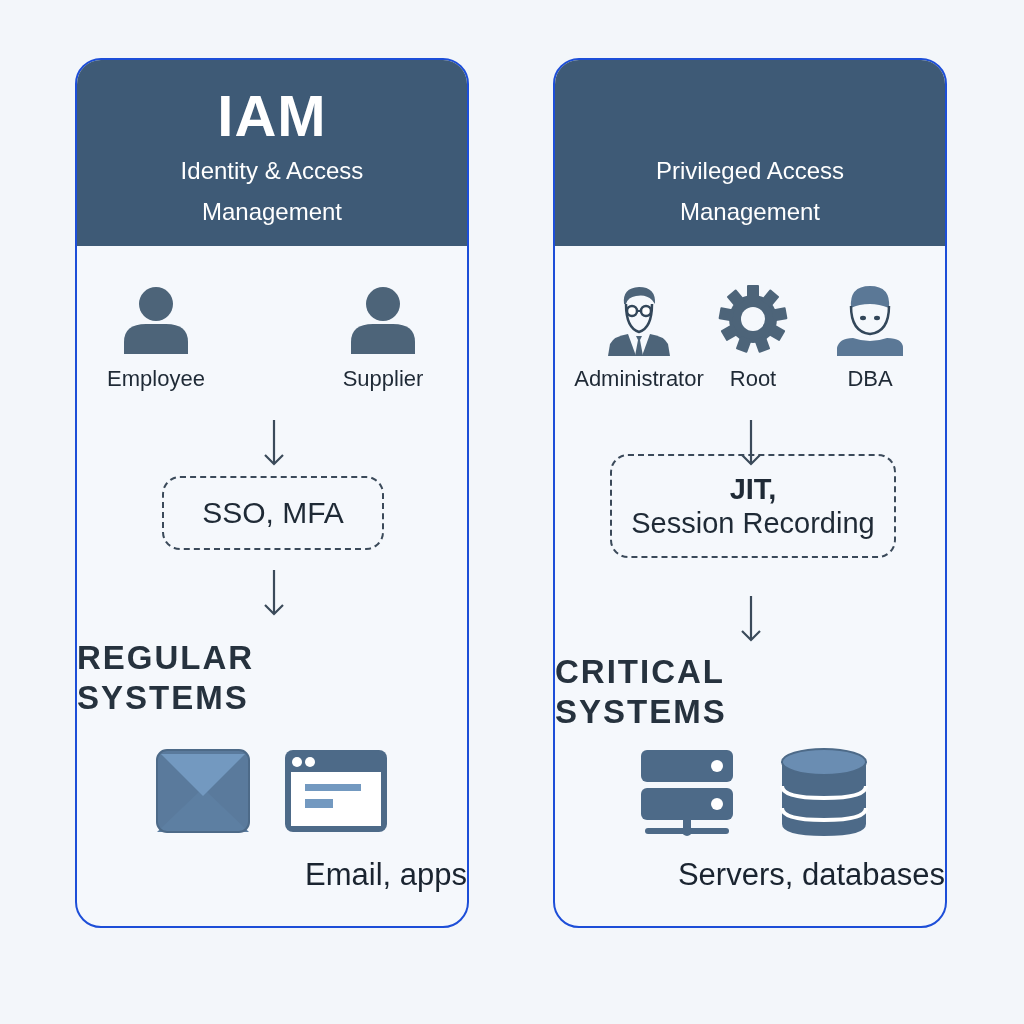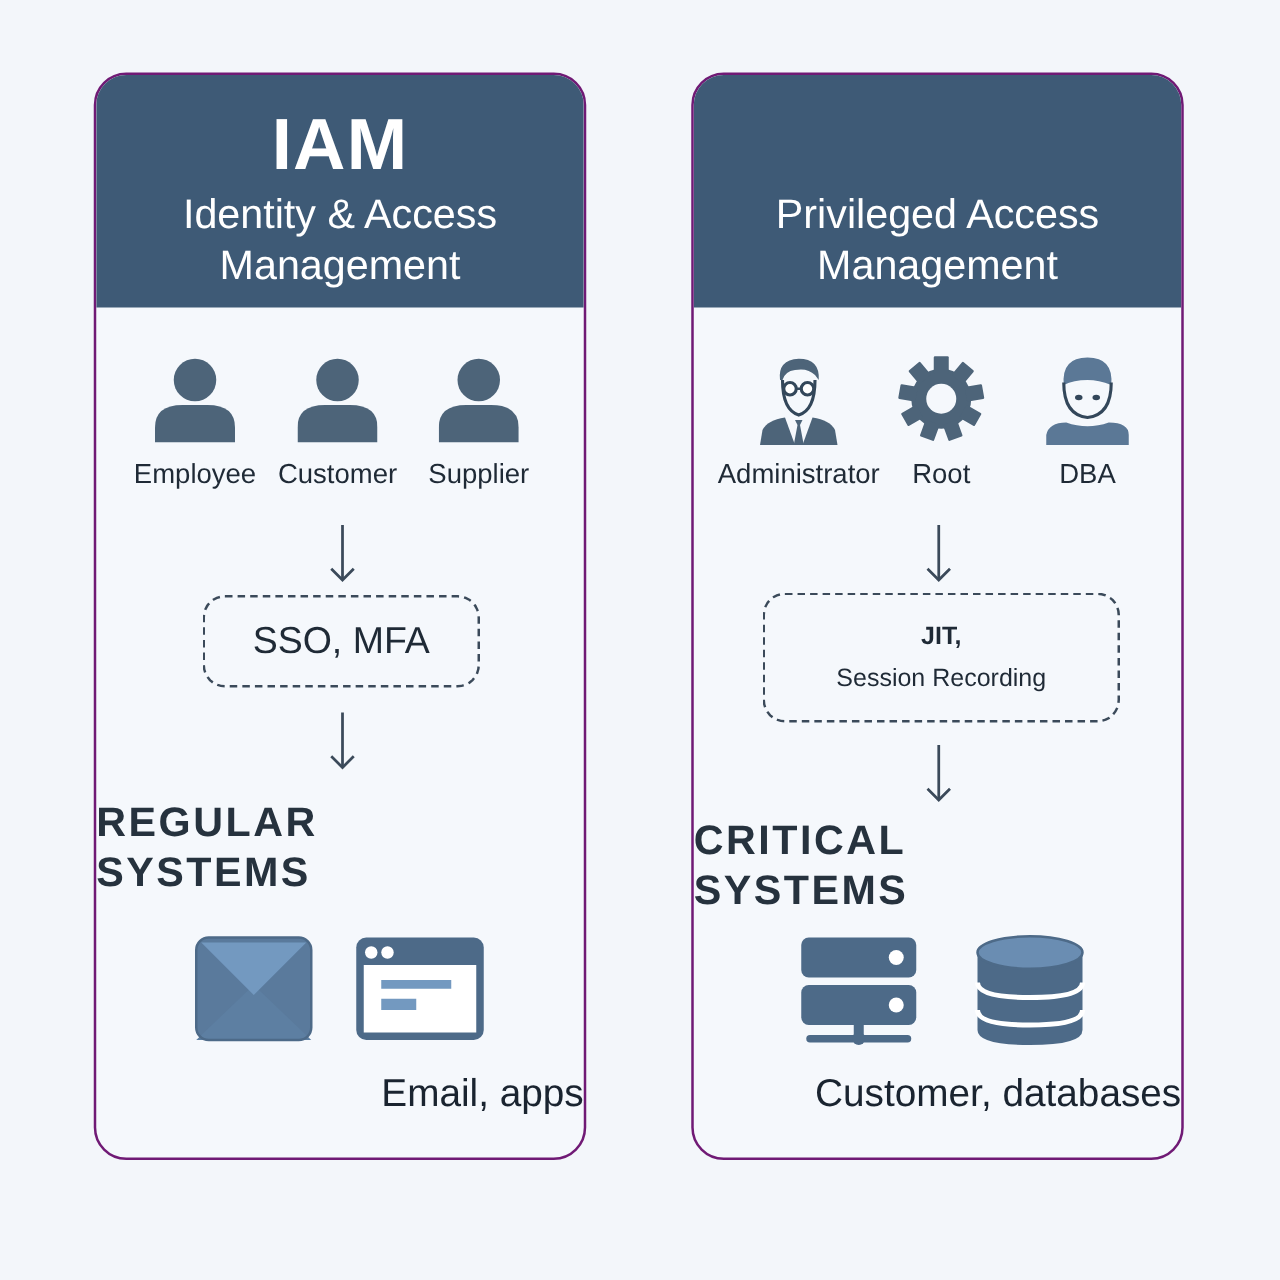--- a/index.html
+++ b/index.html
@@ -9,41 +9,41 @@
     font-family: "Liberation Sans", "DejaVu Sans", sans-serif;
     position: relative;
     overflow: hidden;
     color: #1d2733;
   }
   .panel {
     position: absolute;
     top: 58px;
     width: 394px;
     height: 870px;
-    border: 2px solid #701a75;
+    border: 2px solid #1d4ed8;
     border-radius: 26px;
     background: #f5f8fc;
     box-sizing: border-box;
     overflow: hidden;
   }
   #panel-iam { left: 75px; }
   #panel-pam { left: 553px; }
   .header {
     position: absolute; left: 0; top: 0; width: 100%; height: 186px;
     background: #3e5a76;
     color: #ffffff;
     text-align: center;
   }
   .header .acronym {
     position: absolute; left: 0; right: 0; top: 24px;
     font-size: 58px; font-weight: bold; letter-spacing: 1px; line-height: 64px;
   }
   .header .full {
     position: absolute; left: 0; right: 0; top: 90px;
-    font-size: 33px; line-height: 41px; text-align: center;
+    font-size: 24px; line-height: 41px; text-align: center;
   }
   .roles { position: absolute; left: 0; right: 0; top: 222px; height: 120px; }
   .role { position: absolute; text-align: right; }
   .role svg { display: block; margin: 0 auto; }
   .role .label {
     font-size: 22px; color: #1f2a36; white-space: nowrap;
     position: absolute; left: 50%; transform: translateX(-50%); top: 84px;
   }
   .arrow { position: absolute; }
   .control-box {
@@ -79,27 +79,20 @@
     </div>
   </div>
 
   <div class="roles">
     <div class="role" style="left:47px;width:64px;">
       <svg width="64" height="72" viewBox="0 0 64 72">
         <circle cx="32" cy="22" r="17" fill="#4d6479"></circle>
         <path d="M0 72 L0 60 Q0 42 22 42 L42 42 Q64 42 64 60 L64 72 Z" fill="#4d6479"></path>
       </svg>
       <span class="label">Employee</span>
-    </div>
-    <div class="role" style="left:161px;width:64px;">
-      <svg width="64" height="72" viewBox="0 0 64 72">
-        <circle cx="32" cy="22" r="17" fill="#4d6479"></circle>
-        <path d="M0 72 L0 60 Q0 42 22 42 L42 42 Q64 42 64 60 L64 72 Z" fill="#4d6479"></path>
-      </svg>
-      <span class="label">Customer</span>
     </div>
     <div class="role" style="left:274px;width:64px;">
       <svg width="64" height="72" viewBox="0 0 64 72">
         <circle cx="32" cy="22" r="17" fill="#4d6479"></circle>
         <path d="M0 72 L0 60 Q0 42 22 42 L42 42 Q64 42 64 60 L64 72 Z" fill="#4d6479"></path>
       </svg>
       <span class="label">Supplier</span>
     </div>
   </div>
 
@@ -194,21 +187,21 @@
       </svg>
       <span class="label">DBA</span>
     </div>
   </div>
 
   <svg class="arrow" style="left:184px;top:358px;" width="24" height="50" viewBox="0 0 24 50">
     <line x1="12" y1="2" x2="12" y2="46" stroke="#3b4a5a" stroke-width="2.2"></line>
     <polyline points="3,37 12,46 21,37" fill="none" stroke="#3b4a5a" stroke-width="2.2"></polyline>
   </svg>
 
-  <div class="control-box" style="left:55px;top:414px;width:286px;height:104px;font-size:20px;line-height:34px;">
+  <div class="control-box" style="left:55px;top:394px;width:286px;height:104px;font-size:29px;line-height:34px;">
     <span style="font-weight:bold;">JIT,</span>
     <span>Session Recording</span>
   </div>
 
   <svg class="arrow" style="left:184px;top:534px;" width="24" height="50" viewBox="0 0 24 50">
     <line x1="12" y1="2" x2="12" y2="46" stroke="#3b4a5a" stroke-width="2.2"></line>
     <polyline points="3,37 12,46 21,37" fill="none" stroke="#3b4a5a" stroke-width="2.2"></polyline>
   </svg>
 
   <div class="systems-title" style="top:592px;">
@@ -227,14 +220,14 @@
       <circle cx="50" cy="85" r="5" fill="#4d6a88"></circle>
     </svg>
     <svg class="sys-icon" style="left:224px;top:0;" width="90" height="92" viewBox="0 0 90 92">
       <path d="M3 16 L3 78 Q3 90 45 90 Q87 90 87 78 L87 16 Z" fill="#4d6a88"></path>
       <ellipse cx="45" cy="16" rx="42" ry="13" fill="#6a8db2" stroke="#4d6a88" stroke-width="2"></ellipse>
       <path d="M3 40 Q3 52 45 52 Q87 52 87 40" fill="none" stroke="#ffffff" stroke-width="4"></path>
       <path d="M3 62 Q3 74 45 74 Q87 74 87 62" fill="none" stroke="#ffffff" stroke-width="4"></path>
     </svg>
   </div>
 
-  <div class="sys-caption" style="top:797px;">Customer,  databases</div>
+  <div class="sys-caption" style="top:797px;">Servers,  databases</div>
 </div>
 
 </body></html>

